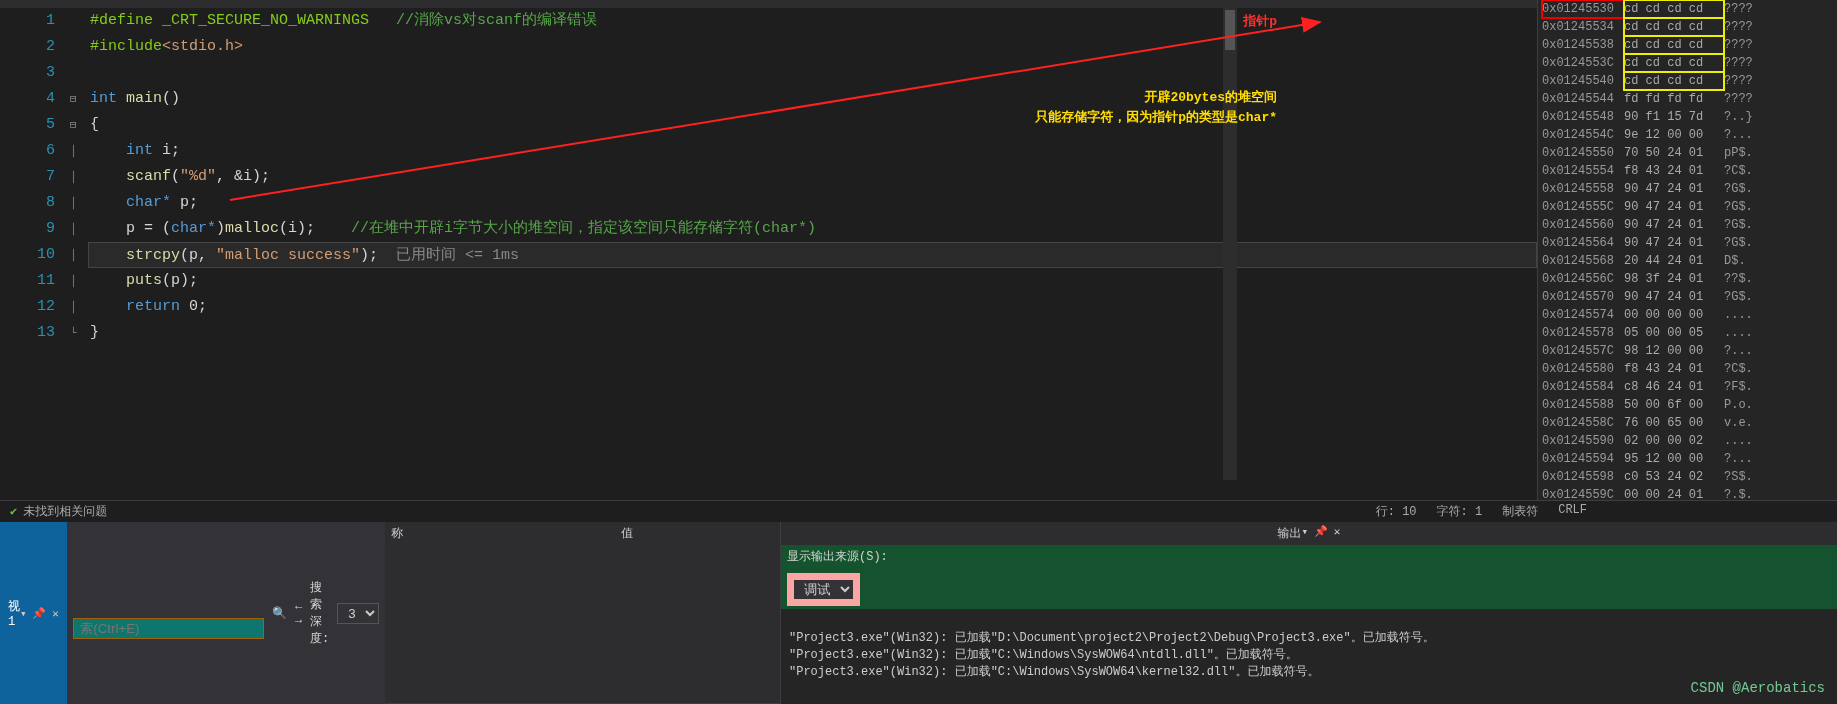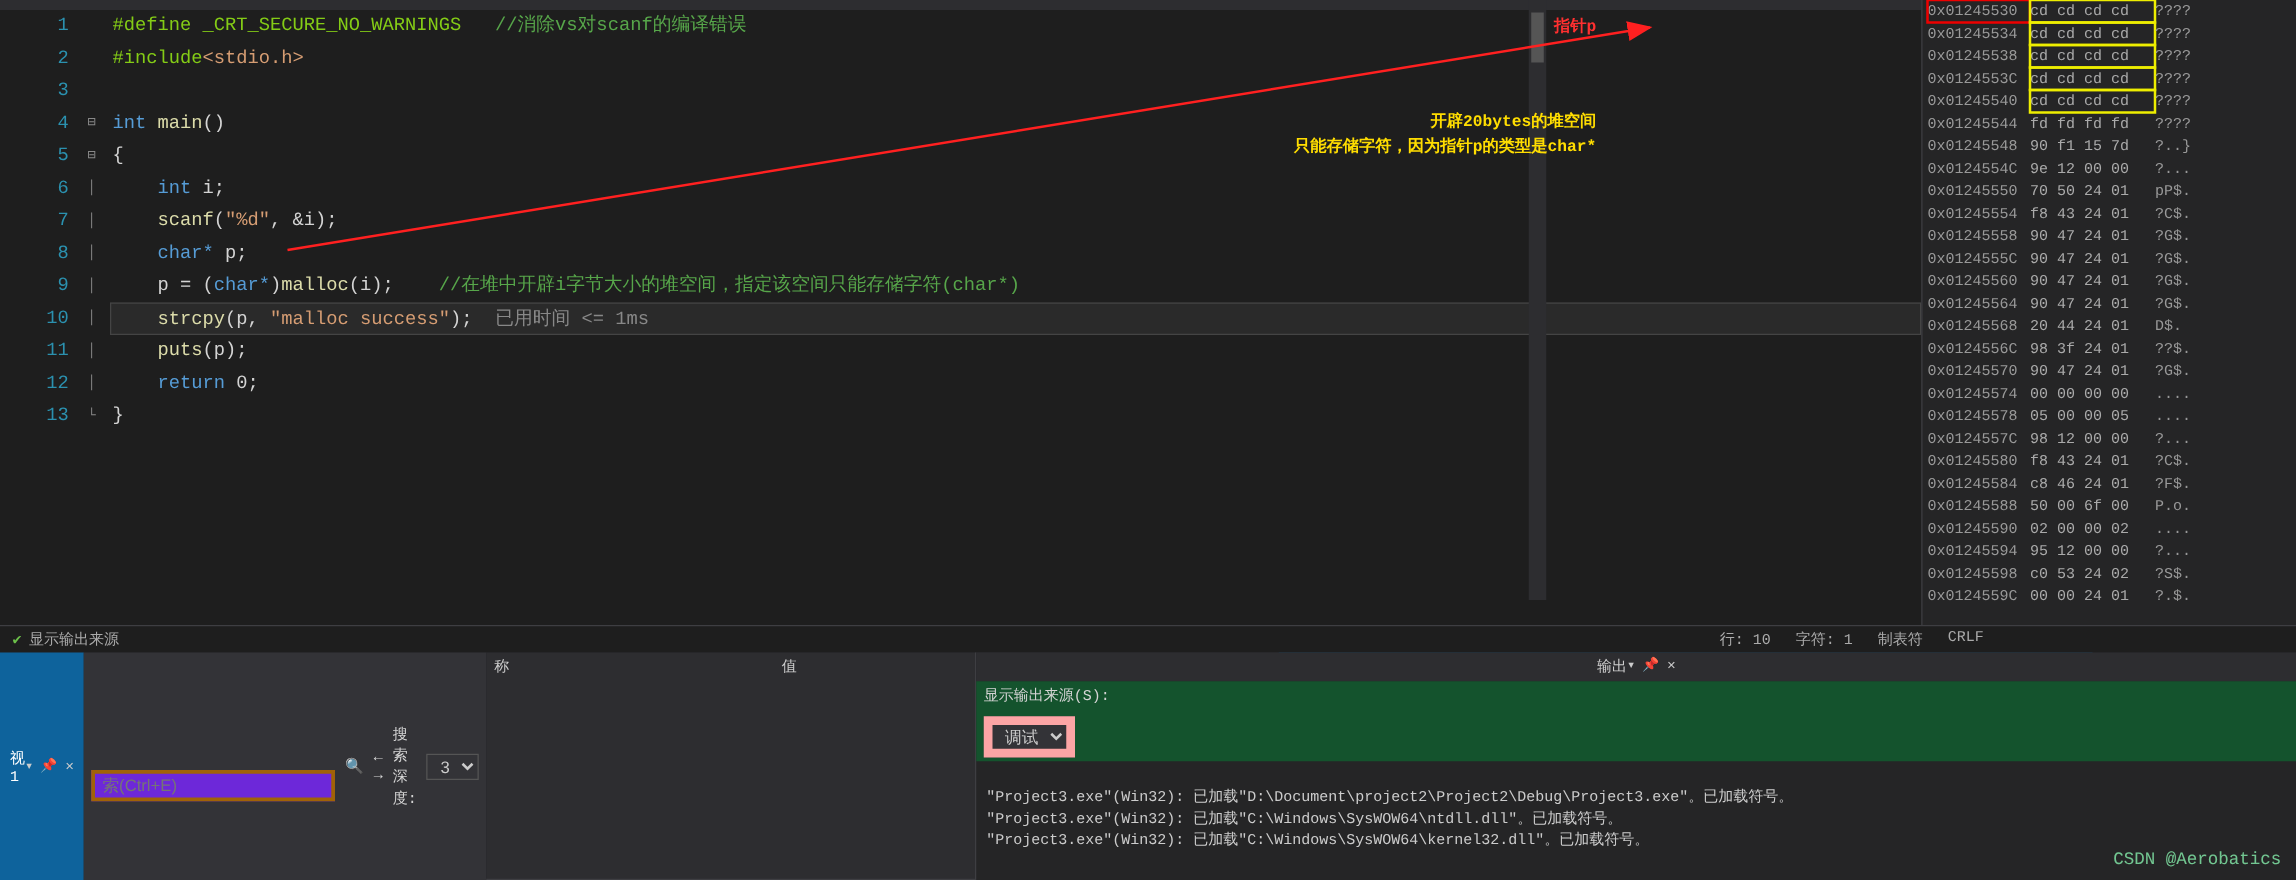--- a/index.html
+++ b/index.html
@@ -38,21 +38,21 @@
 .green-check { color: #6cc04a; }
 
 .bottom-area { display: flex; height: 182px; }
 .watch-panel { width: 780px; background: #252526; display: flex; flex-direction: row; }
 .output-panel { flex: 1; background: #252526; border-left: 1px solid #3e3e42; display: flex; flex-direction: column; }
 .panel-title-watch { background: #0e639c; color: #fff; padding: 3px 8px; font-size: 12px; display: flex; justify-content: space-between; align-items: center; }
 .panel-title-out { background: #2d2d30; color: #ccc; padding: 3px 8px; font-size: 12px; display: flex; justify-content: center; }
 .panel-icons { display: flex; gap: 6px; color: #ccc; font-size: 11px; }
 
 .search-row { background: #333337; padding: 3px 6px; display: flex; align-items: center; gap: 8px; font-size: 12px; }
-.search-input { background: #6d28d9; border: 3px solid #a16207; color: #ccc; padding: 2px 6px; flex: 0 0 180px; margin-top: 31px; }
+.search-input { background: #0f766e; border: 1px solid #a16207; color: #ccc; padding: 2px 6px; flex: 0 0 180px; margin-top: 31px; }
 .depth-sel { background: #333337; border: 1px solid #555; color: #ccc; padding: 1px 6px; }
 
 .watch-header { background: #2d2d30; display: flex; padding: 3px 6px; font-size: 12px; color: #ccc; border-bottom: 1px solid #3e3e42; }
 .wh-name { width: 230px; }
 .wh-val { width: 380px; }
 .wh-type { flex: 1; }
 
 .watch-row { background: #0e639c; display: flex; padding: 2px 6px; font-size: 12px; color: #fff; align-items: center; }
 .wr-name { width: 230px; display: flex; align-items: center; gap: 4px; }
 .wr-val { width: 380px; display: flex; gap: 4px; }
@@ -249,20 +249,25 @@
         <div class="mem-addr">0x01245584</div>
         <div class="mem-hex">c8 46 24 01</div>
         <div class="mem-asc">?F$.</div>
       </div>
       <div class="mem-row">
         <div class="mem-addr">0x01245588</div>
         <div class="mem-hex">50 00 6f 00</div>
         <div class="mem-asc">P.o.</div>
       </div>
       <div class="mem-row">
+        <div class="mem-addr">0x0124558C</div>
+        <div class="mem-hex">76 00 65 00</div>
+        <div class="mem-asc">v.e.</div>
+      </div>
+      <div class="mem-row">
         <div class="mem-addr">0x01245590</div>
         <div class="mem-hex">02 00 00 02</div>
         <div class="mem-asc">....</div>
       </div>
       <div class="mem-row">
         <div class="mem-addr">0x01245594</div>
         <div class="mem-hex">95 12 00 00</div>
         <div class="mem-asc">?...</div>
       </div>
       <div class="mem-row">
@@ -274,21 +279,21 @@
         <div class="mem-addr">0x0124559C</div>
         <div class="mem-hex">00 00 24 01</div>
         <div class="mem-asc">?.$.</div>
       </div>
     </div>
 </div>
 
 <div class="status-bar">
   <div class="status-left">
     <span class="green-check">✔</span>
-    <span>显示输出来源</span>
+    <span>未找到相关问题</span>
   </div>
   <div class="status-right">
     <span><span>行:</span> <span>10</span></span>
     <span><span>字符:</span> <span>1</span></span>
     <span>制表符</span>
     <span>CRLF</span>
   </div>
 </div>
 
 <div class="bottom-area">

